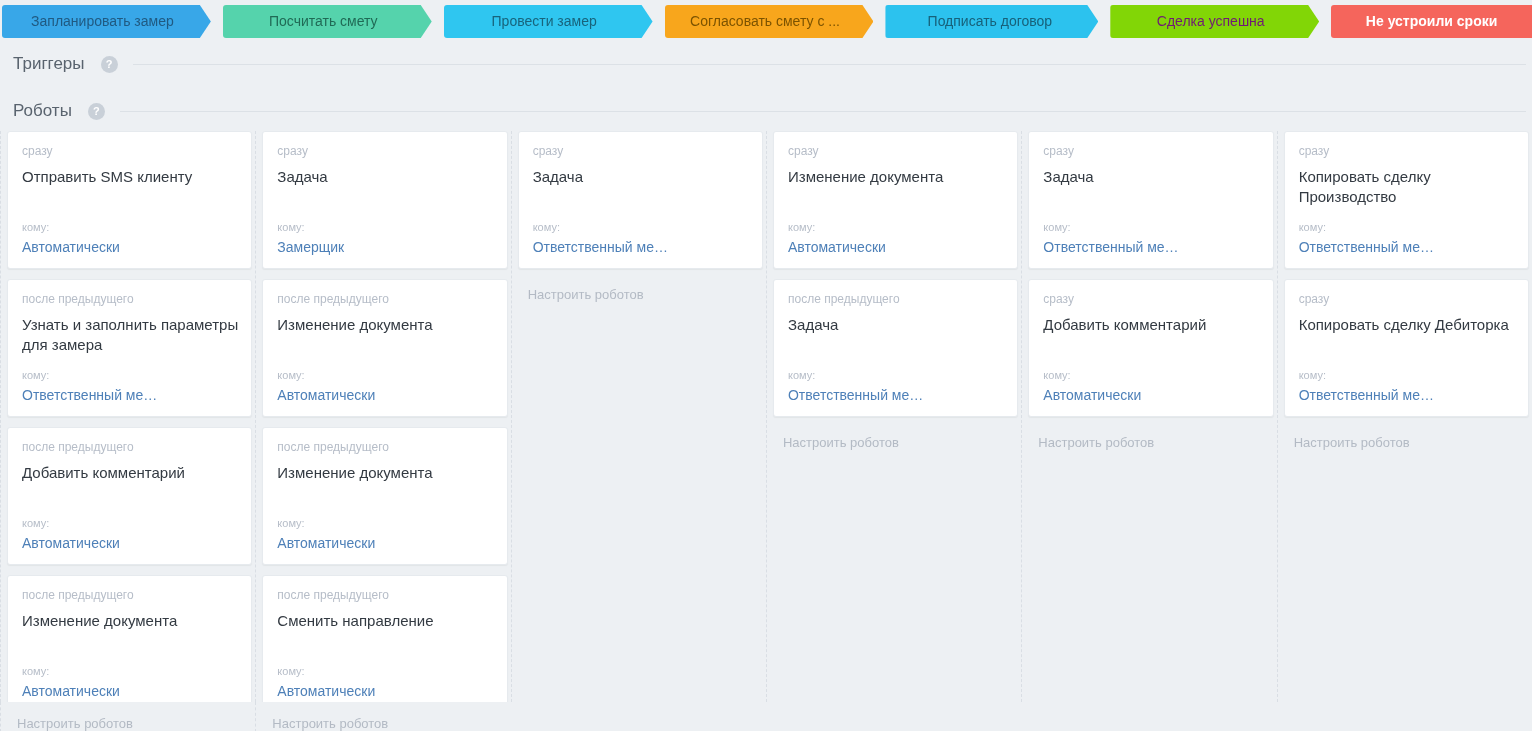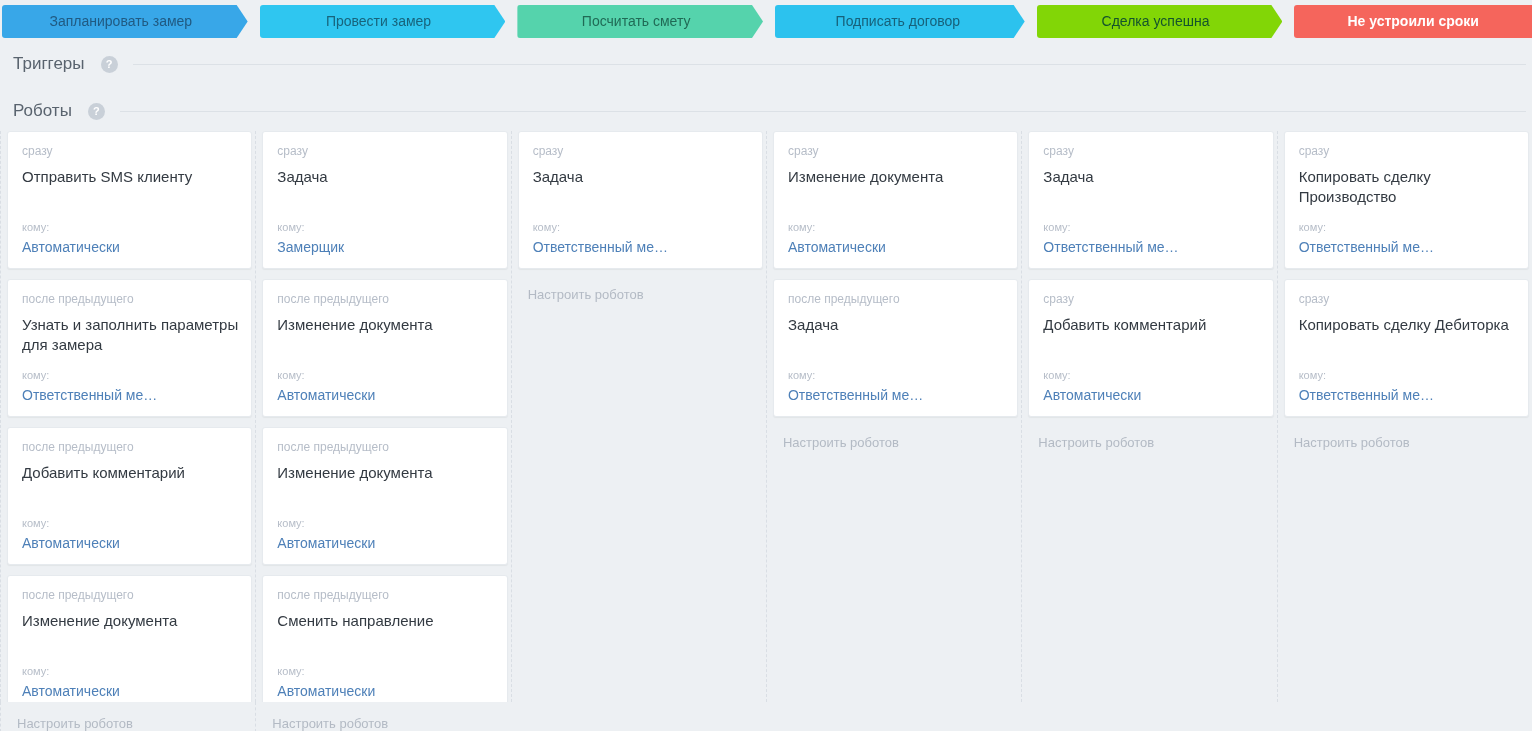--- a/index.html
+++ b/index.html
@@ -135,24 +135,25 @@
   }
   .configure-link.top { margin-top: 14px; }
 </style>
 </head>
 <body>
 
 <div class="page">
 
   <div class="stages-bar" id="stages-bar">
       <div class="stage-chip" style="background: rgb(56, 167, 232); color: rgb(32, 90, 130);">Запланировать замер</div>
+      <div class="stage-chip" style="background: rgb(85, 211, 172); color: rgb(32, 106, 85);">Посчитать смету</div>
       <div class="stage-chip" style="background: rgb(47, 198, 240); color: rgb(24, 100, 124);">Провести замер</div>
-      <div class="stage-chip" style="background: rgb(85, 211, 172); color: rgb(32, 106, 85);">Посчитать смету</div>
+      <div class="stage-chip" style="background: rgb(248, 166, 28); color: rgb(124, 83, 0);">Согласовать смету с ...</div>
       <div class="stage-chip" style="background: rgb(44, 194, 238); color: rgb(23, 97, 122); padding-left: 12px;">Подписать договор</div>
-      <div class="stage-chip" style="background: rgb(130, 214, 6); color: #14532d;">Сделка успешна</div>
+      <div class="stage-chip" style="background: rgb(130, 214, 6); color: #701a75;">Сделка успешна</div>
       <div class="stage-chip no-arrow bold-label" style="background: rgb(245, 101, 92); color: rgb(255, 255, 255);">Не устроили сроки</div>
     </div>
 
   <div class="section-row triggers">
     <span class="section-title">Триггеры</span>
     <span class="help-icon">?</span>
     <span class="section-line"></span>
   </div>
 
   <div class="section-row robots">

